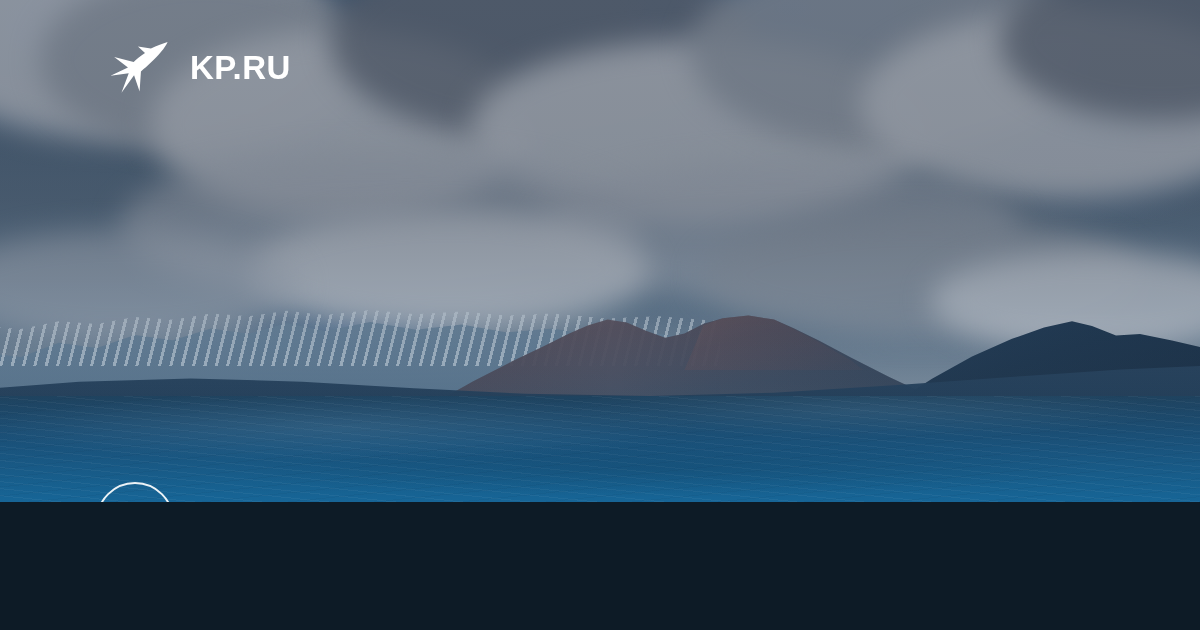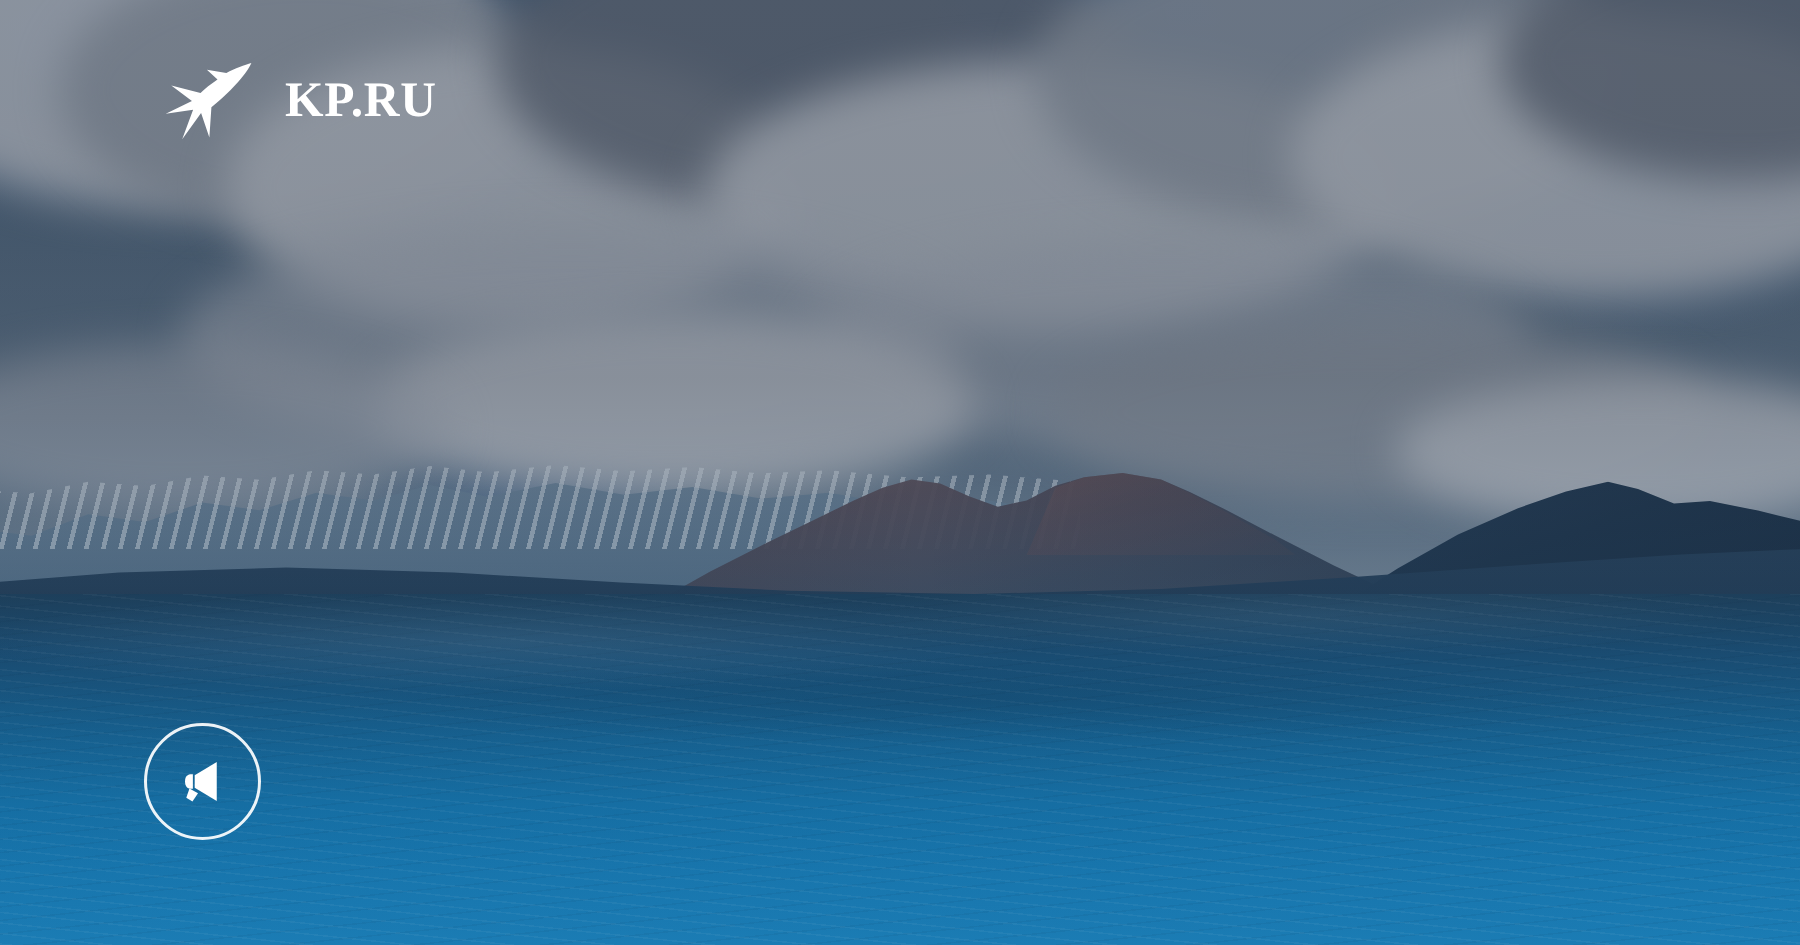--- a/index.html
+++ b/index.html
@@ -4,23 +4,23 @@
 <title>KP.RU news card</title>
 <style>
   html, body {
     margin: 0;
     padding: 0;
     background: #0d1b26;
   }
   .card {
     position: relative;
     width: 1200px;
-    height: 630px;
+    height: 502px;
     overflow: hidden;
-    font-family: Liberation Serif, serif;
+    font-family: Liberation Sans, sans-serif;
     background: #5d6773;
     user-select: none;
   }
 
   
   .photo {
     position: absolute;
     inset: 0;
     overflow: hidden;
   }

